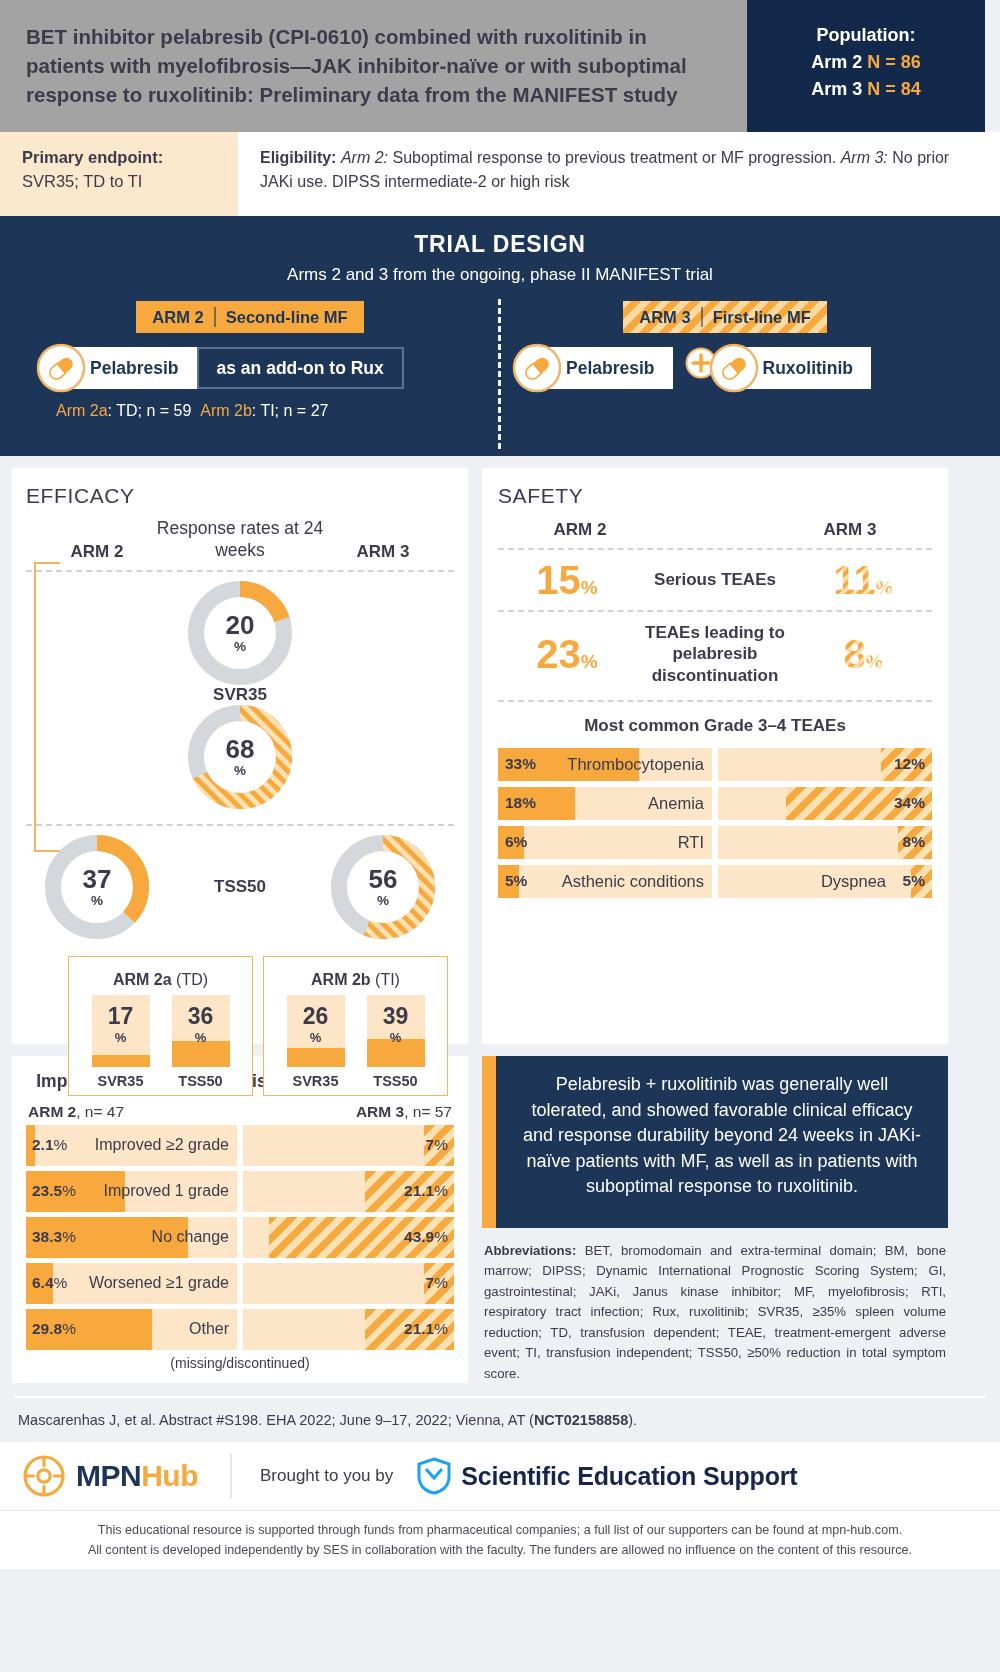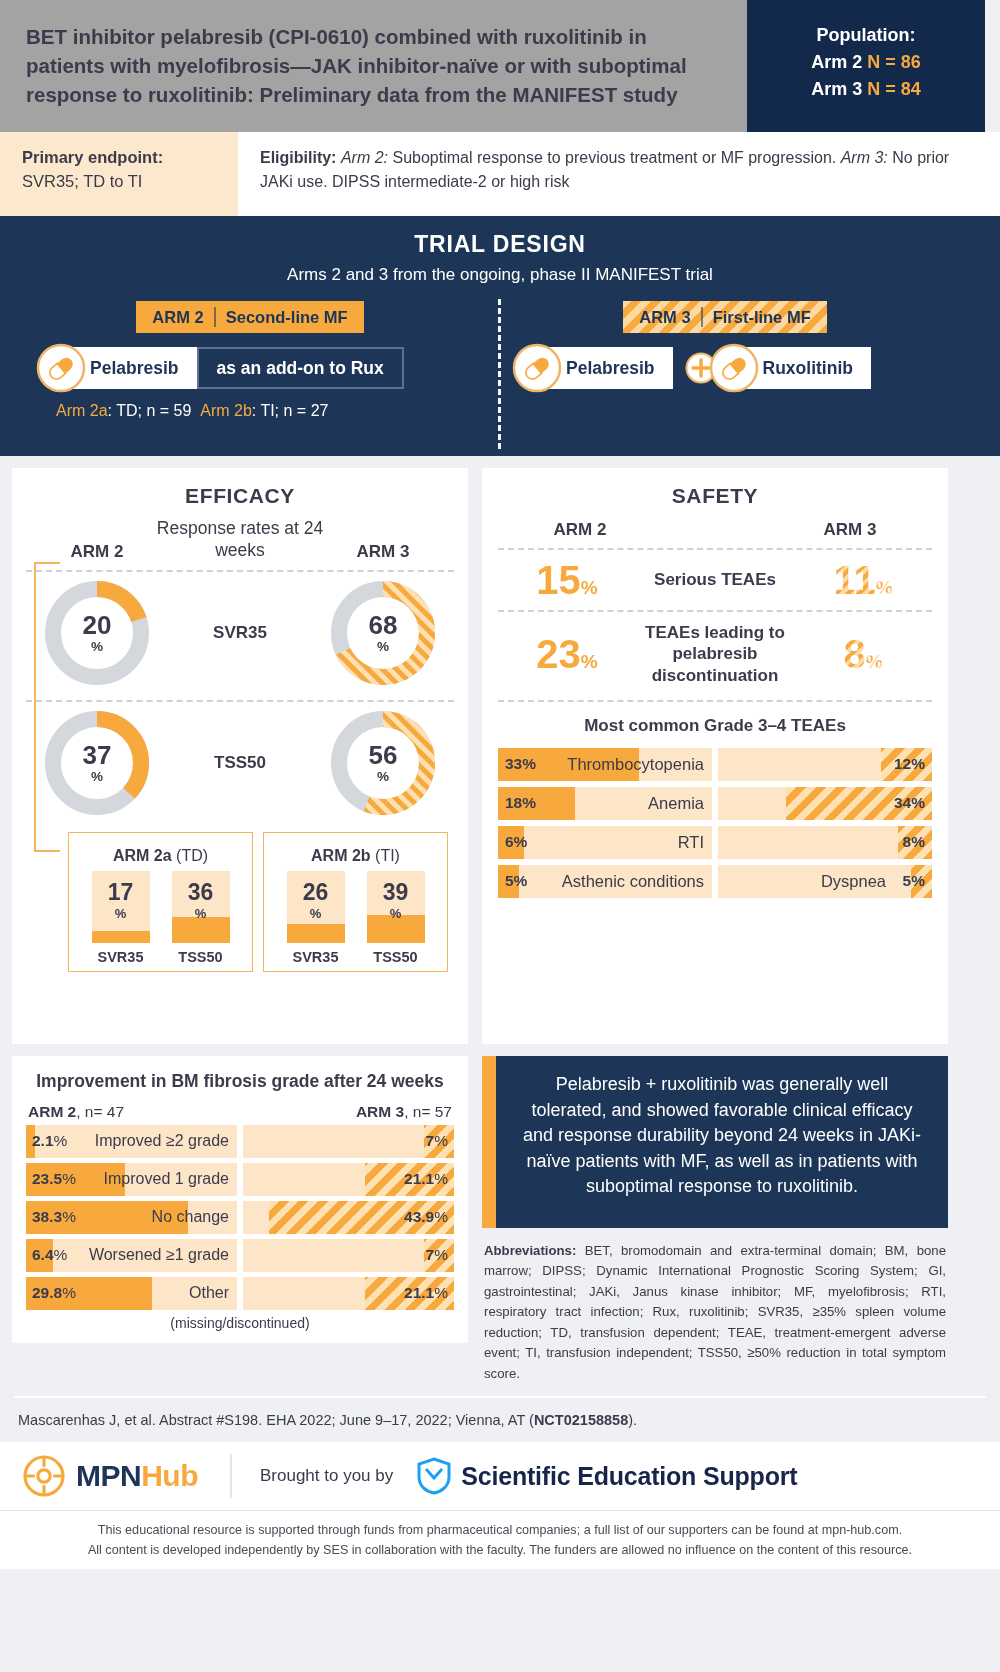--- a/index.html
+++ b/index.html
@@ -53,21 +53,21 @@
   }
   .arm-chip {
     display:inline-flex; align-items:center; justify-content:center; gap:10px;
     height:32px; padding:0 16px; background:#f7a93d; color:#1d3557;
     font-size:16.5px; font-weight:bold;
   }
   .arm-chip.hatched {
     background-image: repeating-linear-gradient(-45deg,#f7a93d 0 7px,#fdd9a0 7px 14px);
   }
   .arm-chip .bar { width:2px; height:20px; background:#1d3557; opacity:.55; display:inline-block;}
-  .drug-row { display:flex; align-items:center; margin-top:14px; }
+  .drug-row { display:flex; align-items:flex-start; margin-top:14px; }
   .pillbox {
     display:flex; align-items:center; height:42px; background:#ffffff;
     color:#1d3557; font-size:17.5px; font-weight:bold; padding: 0 18px 0 34px;
     position:relative;
   }
   .pill-icon {
     position:absolute; left:-20px; top:-4px; width:50px; height:50px;
   }
   .addon {
     height:42px; display:flex; align-items:center; padding:0 18px;
@@ -77,34 +77,34 @@
   .plus-icon { width:32px; height:32px; margin:0 12px; }
   .arm2-note { margin-top:13px; font-size:16px; padding-left:26px; color:#fff; }
   .arm2-note .lbl { color:#f7a93d; font-weight:normal; }
 
   
   .body { display:flex; gap:14px; padding:12px; }
   .col-left { width:456px; }
   .col-right { width:466px; }
   .card { background:#ffffff; }
 
-  h3.sec { text-align:center; font-size:21px; font-weight:bold; letter-spacing:.6px; color:#3c3b4b; }
+  h3.sec { text-align:left; font-size:21px; font-weight:normal; letter-spacing:.6px; color:#3c3b4b; }
 
   
   .efficacy { padding:16px 14px 10px 14px; height:576px; position:relative; }
   .resp-head { display:flex; align-items:flex-end; justify-content:space-between; padding:10px 16px 0 16px;}
   .arm-label { font-size:17px; font-weight:bold; color:#3c3b4b; width:110px; text-align:center;}
   .resp-title { font-size:17.5px; text-align:center; line-height:1.25; flex:1; color:#3c3b4b;}
   .bracket {
     position:absolute; left:22px; top:94px; width:26px; height:290px;
     border:2px solid #f3b55e; border-right:none;
   }
   .donut-row { display:flex; align-items:center; justify-content:space-between;
     padding:9px 16px; border-top:2px dashed #cdd2d8; margin-top:6px;}
-  .donut-row:first-of-type { margin-top:8px; }
+  .donut-row:first-of-type { margin-top:8px;flex-direction:column; }
   .donut-wrap { width:110px; display:flex; justify-content:center; }
   .donut { position:relative; width:104px; height:104px; }
   .donut svg { display:block; }
   .donut .center {
     position:absolute; inset:0; display:flex; flex-direction:column;
     align-items:center; justify-content:center; line-height:1;
   }
   .donut .val { font-size:26px; font-weight:bold; color:#3c3b4b; }
   .donut .pct { font-size:13.5px; font-weight:bold; color:#3c3b4b; margin-top:2px;}
   .donut-label { flex:1; text-align:center; font-size:17px; font-weight:bold; color:#3c3b4b; }
@@ -124,21 +124,21 @@
   .bar-txt { position:absolute; left:0; right:0; top:10px; text-align:center; line-height:1;}
   .bar-txt .v { font-size:23px; font-weight:bold; color:#3c3b4b; display:block;}
   .bar-txt .p { font-size:13px; font-weight:bold; color:#3c3b4b; display:block; margin-top:3px;}
   .bar-cap { font-size:14.5px; font-weight:bold; margin-top:6px; color:#3c3b4b;}
 
   
   .fibrosis { margin-top:12px; padding:14px 14px 12px 14px; }
   .fib-title { text-align:center; font-size:17.5px; font-weight:bold; line-height:1.3; color:#3c3b4b;}
   .fib-arms { display:flex; justify-content:space-between; font-size:15.5px; margin:10px 2px 4px 2px; color:#3c3b4b;}
   .fib-arms b { font-weight:bold; }
-  .fib-row { display:flex; align-items:stretch; height:33px; margin-bottom:5px; }
+  .fib-row { display:flex; align-items:stretch; height:41px; margin-bottom:5px; }
   .fib-half { position:relative; flex:1; background:#fde6c8; overflow:hidden; }
   .fib-half.l { margin-right:3px; }
   .fib-half.r { margin-left:3px; }
   .fib-bar { position:absolute; top:0; bottom:0; background:#f7a93d; }
   .fib-bar.left { left:0; }
   .fib-bar.right { right:0; }
   .fib-bar.hatch {
     background-image: repeating-linear-gradient(-45deg,#f7a93d 0 7px,#fde1b3 7px 14px);
   }
   .fib-val { position:absolute; top:0; bottom:0; display:flex; align-items:center;

